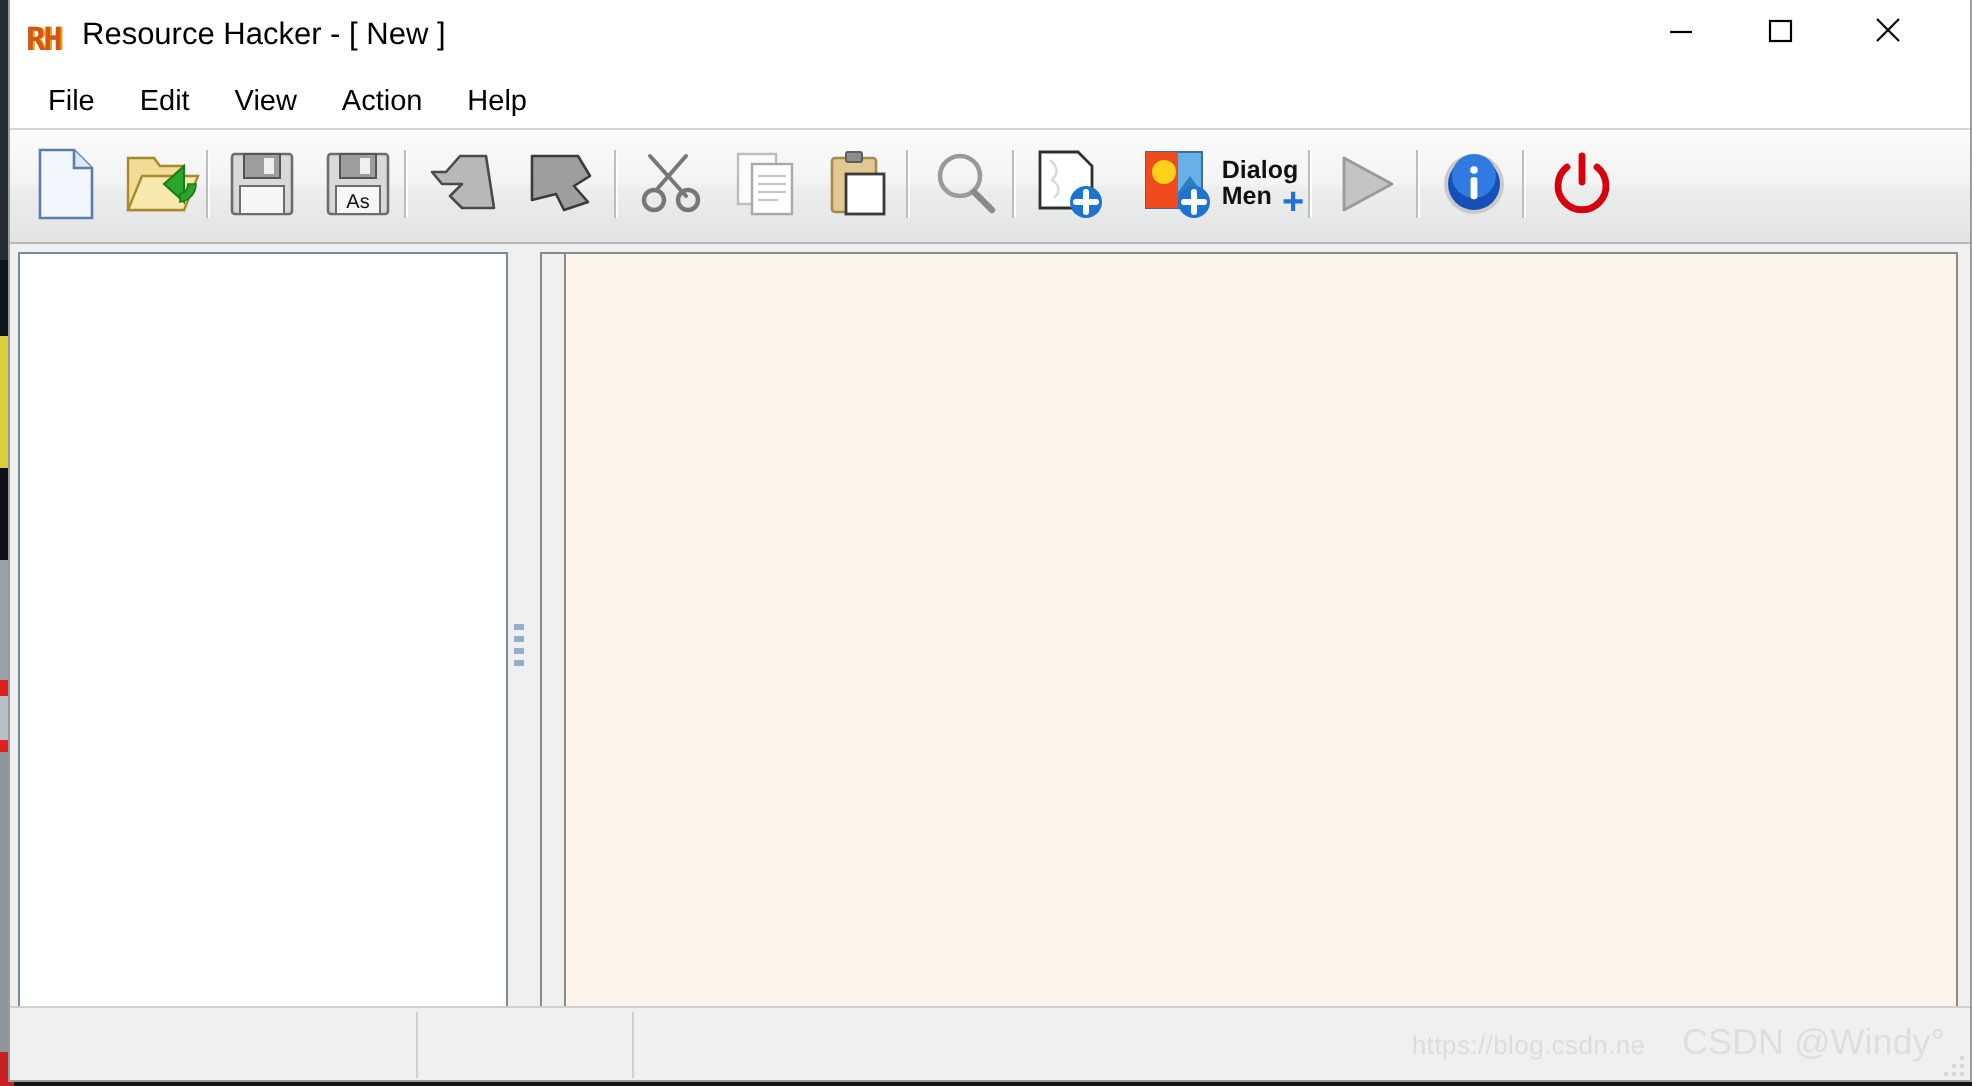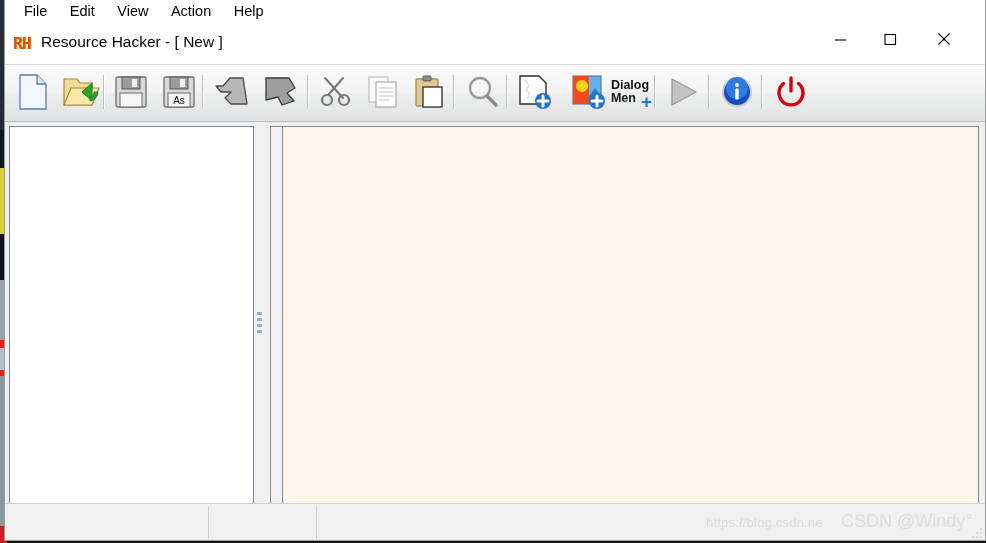--- a/index.html
+++ b/index.html
@@ -287,48 +287,48 @@
   <div class="wall-seg" style="top:280px;height:60px;background:#9aa1a8;"></div>
   <div class="wall-seg" style="top:340px;height:8px;background:#e02020;"></div>
   <div class="wall-seg" style="top:348px;height:22px;background:#b9bec4;"></div>
   <div class="wall-seg" style="top:370px;height:6px;background:#e02020;"></div>
   <div class="wall-seg" style="top:376px;height:150px;background:#8e959c;"></div>
   <div class="wall-seg" style="top:526px;height:17px;background:#c62020;"></div>
 </div>
 
 <div id="window">
 
+  <div id="titlebar">
+    <div id="app-icon">RH</div>
+    <div id="title-text">Resource Hacker - [ New ]</div>
+
+    <div class="winbtn" id="btn-min">
+      <svg width="13" height="13" viewBox="0 0 13 13">
+        <line x1="1" y1="7" x2="12" y2="7" stroke="#000" stroke-width="1.1"></line>
+      </svg>
+    </div>
+    <div class="winbtn" id="btn-max">
+      <svg width="13" height="13" viewBox="0 0 13 13">
+        <rect x="1" y="1.5" width="10.5" height="10" fill="none" stroke="#000" stroke-width="1.1"></rect>
+      </svg>
+    </div>
+    <div class="winbtn" id="btn-close">
+      <svg width="14" height="14" viewBox="0 0 14 14">
+        <line x1="1.5" y1="1.5" x2="12.5" y2="12.5" stroke="#000" stroke-width="1.1"></line>
+        <line x1="12.5" y1="1.5" x2="1.5" y2="12.5" stroke="#000" stroke-width="1.1"></line>
+      </svg>
+    </div>
+  </div>
+
   <div id="menubar">
     <span class="menu-item">File</span>
     <span class="menu-item">Edit</span>
     <span class="menu-item">View</span>
     <span class="menu-item">Action</span>
     <span class="menu-item">Help</span>
-  </div>
-
-  <div id="titlebar">
-    <div id="app-icon">RH</div>
-    <div id="title-text">Resource Hacker - [ New ]</div>
-
-    <div class="winbtn" id="btn-min">
-      <svg width="13" height="13" viewBox="0 0 13 13">
-        <line x1="1" y1="7" x2="12" y2="7" stroke="#000" stroke-width="1.1"></line>
-      </svg>
-    </div>
-    <div class="winbtn" id="btn-max">
-      <svg width="13" height="13" viewBox="0 0 13 13">
-        <rect x="1" y="1.5" width="10.5" height="10" fill="none" stroke="#000" stroke-width="1.1"></rect>
-      </svg>
-    </div>
-    <div class="winbtn" id="btn-close">
-      <svg width="14" height="14" viewBox="0 0 14 14">
-        <line x1="1.5" y1="1.5" x2="12.5" y2="12.5" stroke="#000" stroke-width="1.1"></line>
-        <line x1="12.5" y1="1.5" x2="1.5" y2="12.5" stroke="#000" stroke-width="1.1"></line>
-      </svg>
-    </div>
   </div>
 
   <div id="toolbar">
 
     <div class="tsep" style="left:98px"></div>
     <div class="tsep" style="left:197px"></div>
     <div class="tsep" style="left:302px"></div>
     <div class="tsep" style="left:448px"></div>
     <div class="tsep" style="left:501px"></div>
     <div class="tsep" style="left:649px"></div>

